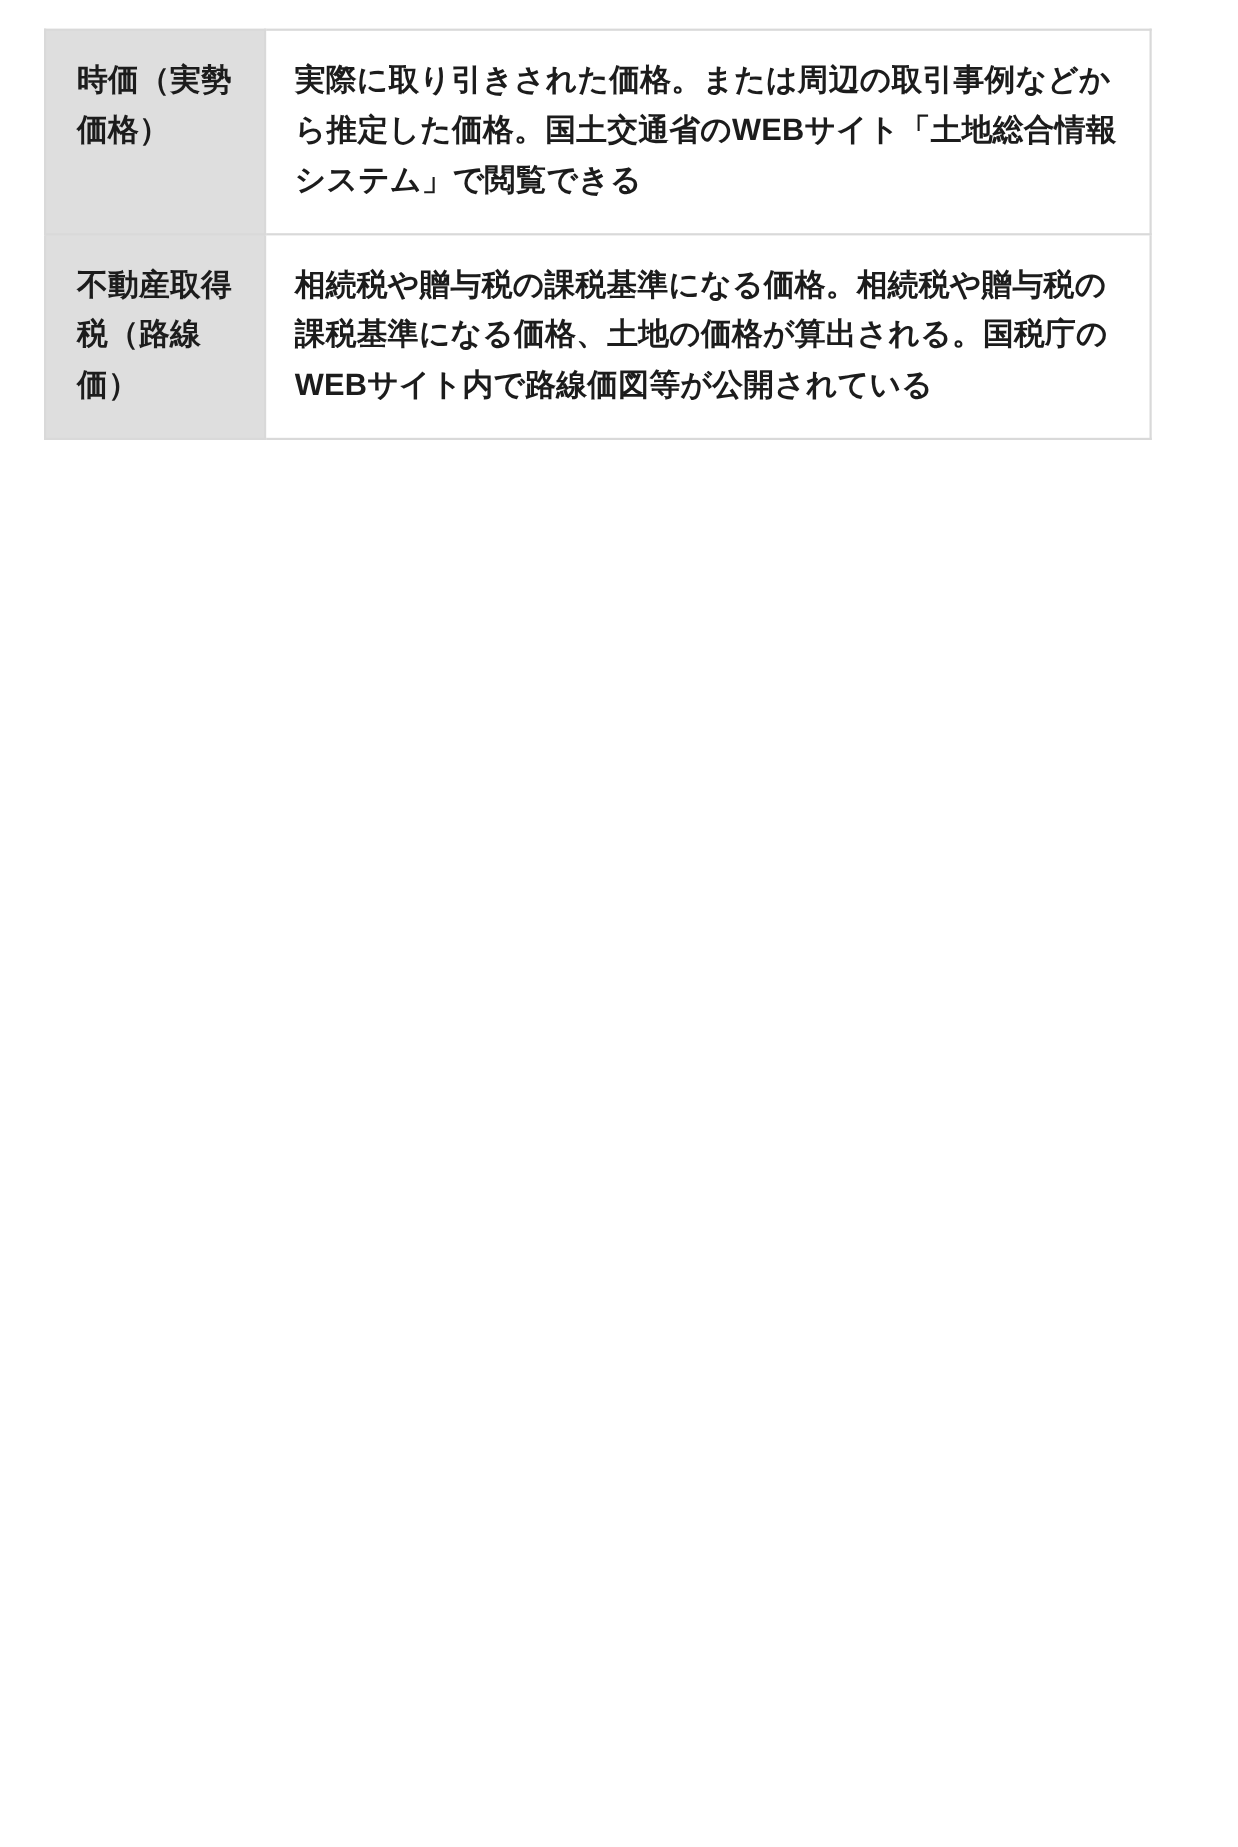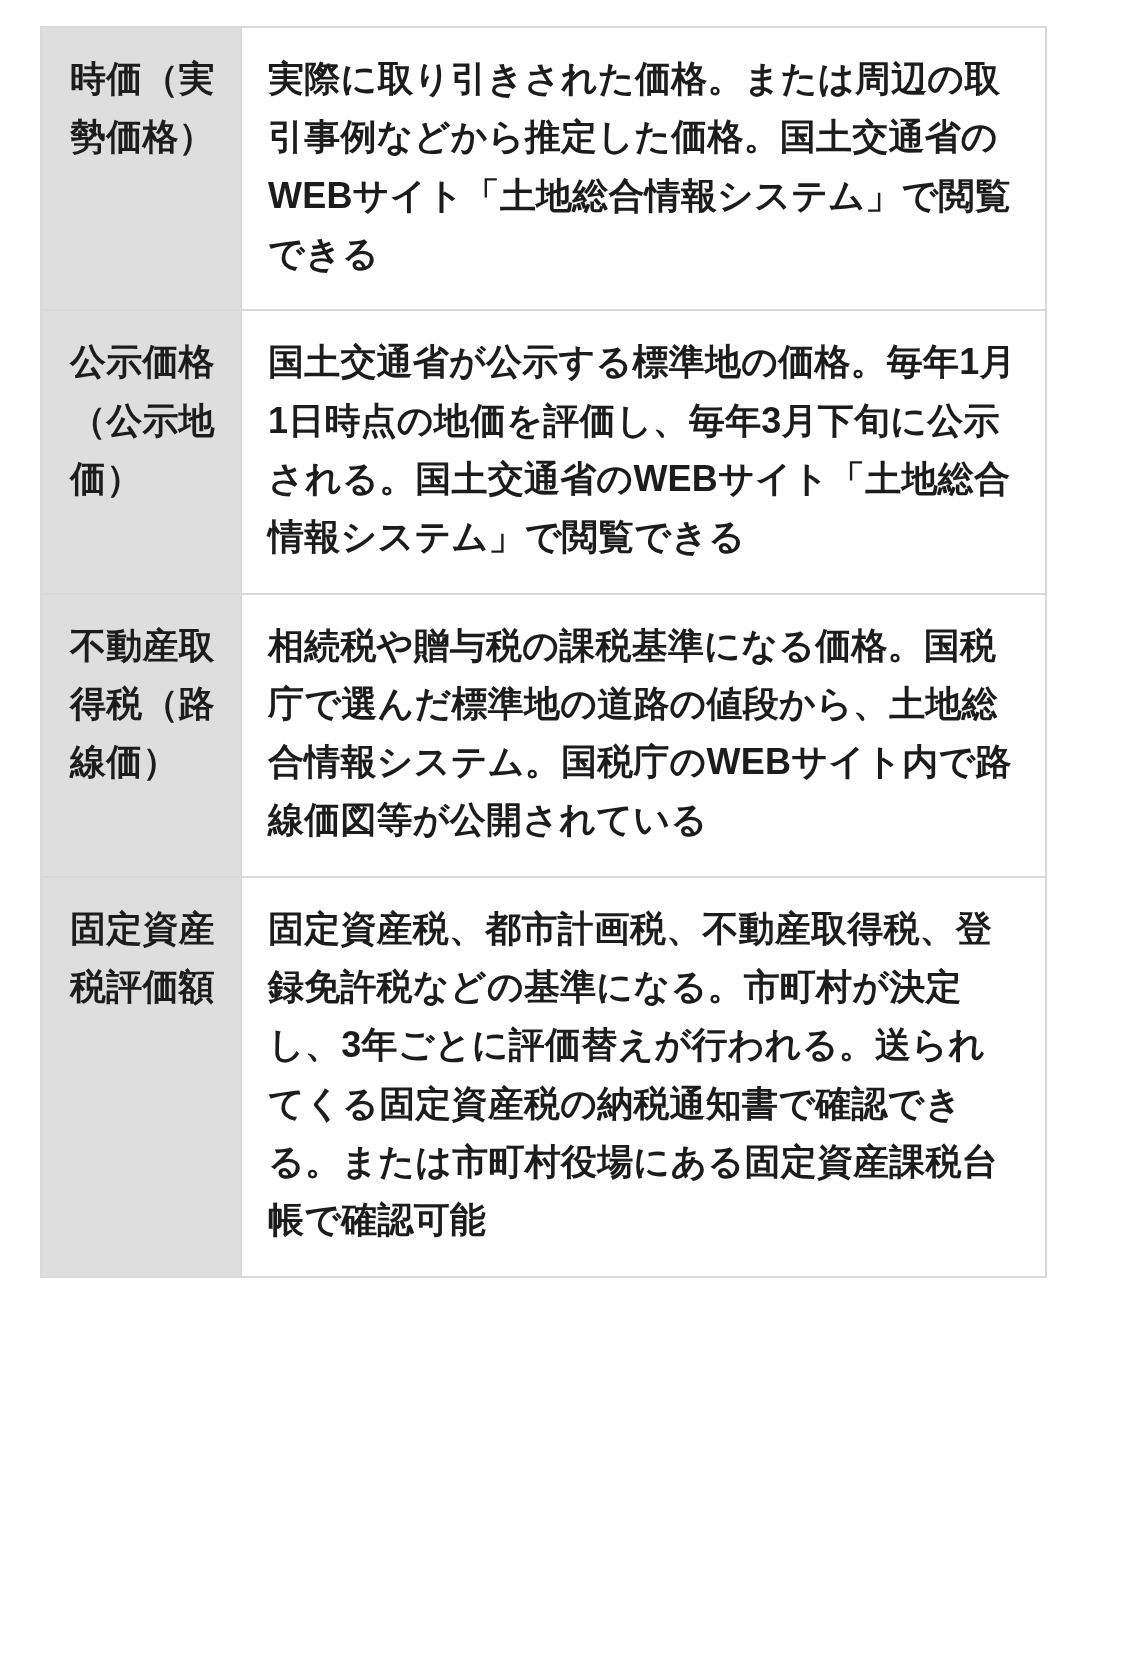--- a/index.html
+++ b/index.html
@@ -26,21 +26,21 @@
     background: #ffffff;
   }
   table.price-table col.c-label { width: 200px; }
   table.price-table col.c-desc  { width: 805px; }
 
   table.price-table td {
     border: 2px solid #d9d9d9;
     vertical-align: top;
     padding: 22px 26px 26px 26px;
     line-height: 1.62;
-    font-size: 36px;
+    font-size: 28px;
     font-weight: 600;
     letter-spacing: 0.2px;
   }
   table.price-table td.label {
     background: #dedede;
     color: #1c1c1c;
     padding-left: 28px;
     padding-right: 16px;
     word-break: break-all;
   }
@@ -59,26 +59,18 @@
     <colgroup>
       <col class="c-label">
       <col class="c-desc">
     </colgroup>
     <tbody>
       <tr>
         <td class="label">時価（実勢価格）</td>
         <td class="desc">実際に取り引きされた価格。または周辺の取引事例などから推定した価格。国土交通省のWEBサイト「土地総合情報システム」で閲覧できる</td>
       </tr>
       <tr>
-        <td class="label">公示価格（公示地価）</td>
-        <td class="desc">国土交通省が公示する標準地の価格。毎年1月1日時点の地価を評価し、毎年3月下旬に公示される。国土交通省のWEBサイト「土地総合情報システム」で閲覧できる</td>
-      </tr>
-      <tr>
         <td class="label">不動産取得税（路線価）</td>
-        <td class="desc">相続税や贈与税の課税基準になる価格。国税庁で選んだ標準地の道路の値段から、土地総合情報システム。国税庁のWEBサイト内で路線価図等が公開されている</td>
-      </tr>
-      <tr>
-        <td class="label">固定資産税評価額</td>
-        <td class="desc">固定資産税、都市計画税、不動産取得税、登録免許税などの基準になる。市町村が決定し、3年ごとに評価替えが行われる。送られてくる固定資産税の納税通知書で確認できる。または市町村役場にある固定資産課税台帳で確認可能</td>
+        <td class="desc">相続税や贈与税の課税基準になる価格。相続税や贈与税の課税基準になる価格、土地の価格が算出される。国税庁のWEBサイト内で路線価図等が公開されている</td>
       </tr>
     </tbody>
   </table>
 </div>
 
 </body></html>

